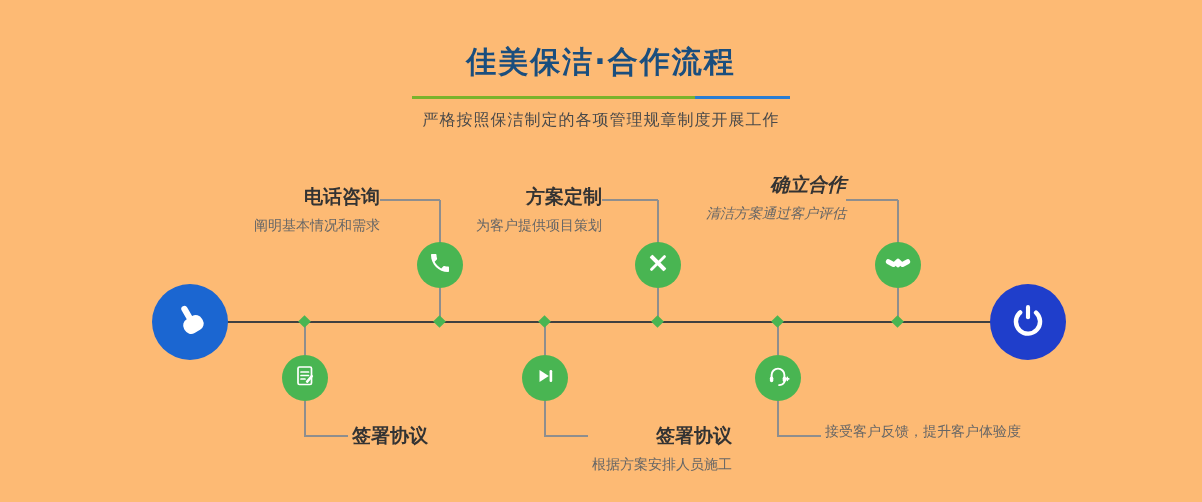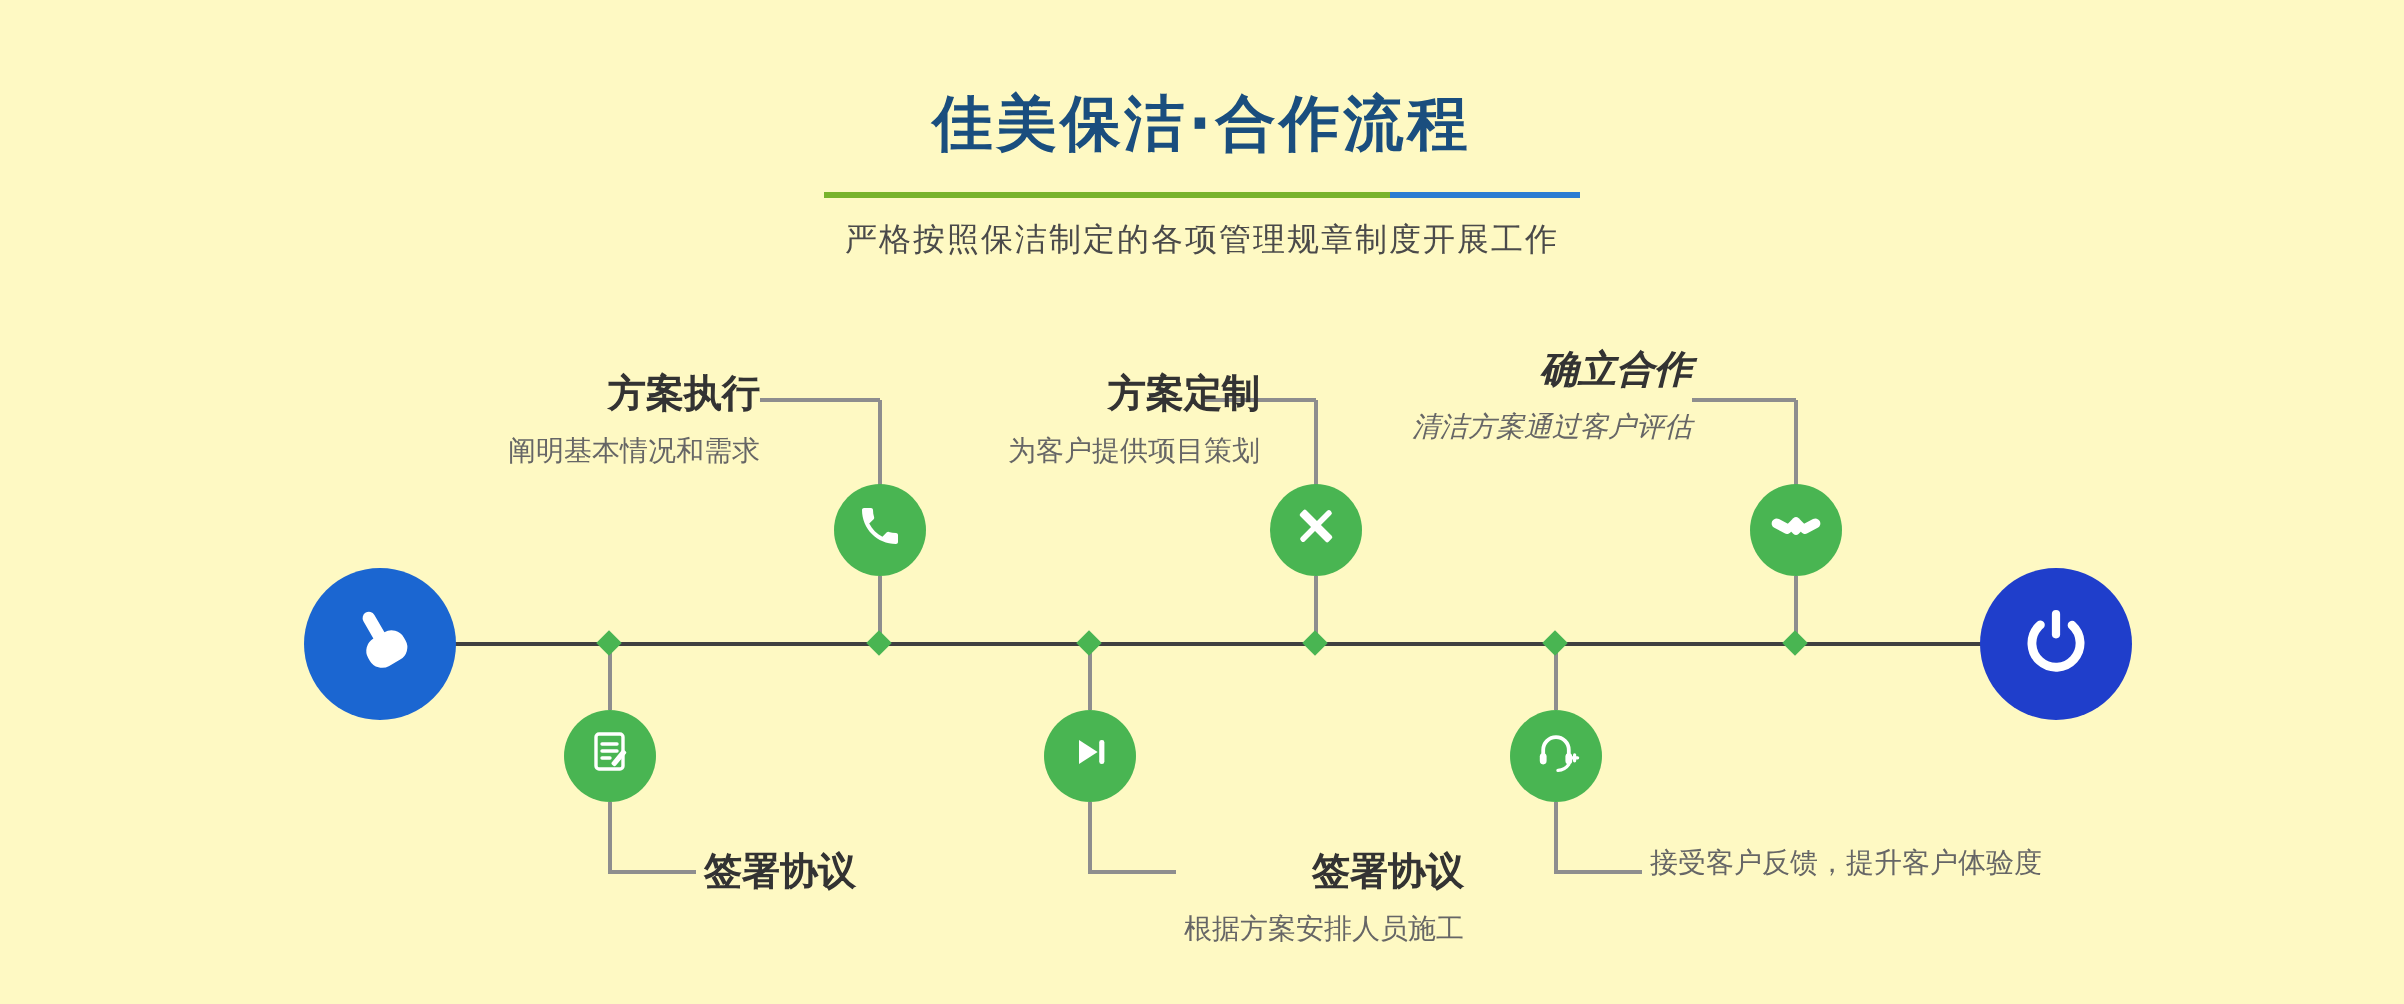--- a/index.html
+++ b/index.html
@@ -1,18 +1,18 @@
 <!DOCTYPE html>
 <html><head>
 <meta charset="utf-8">
 <style>
   * { margin:0; padding:0; box-sizing:border-box; }
   html,body { background:#fff; }
   body { font-family:"DejaVu Sans","Liberation Sans",sans-serif; }
-  .stage { position:relative; width:1202px; height:502px; background:#fef9c3; overflow:hidden; margin:0 auto; }
+  .stage { position:relative; width:1202px; height:502px; background:#fdba74; overflow:hidden; margin:0 auto; }
 
   .page-title { position:absolute; top:42px; left:0; right:0; text-align:center;
     font-size:30px; font-weight:bold; color:#1a4e7e; letter-spacing:2px; }
   .divider { position:absolute; top:96px; left:50%; transform:translateX(-50%);
     width:378px; height:3px; display:flex; }
   .divider .seg-green { width:283px; background:#79b32c; }
   .divider .seg-blue { flex:1; background:#2a7dd2; }
   .page-subtitle { position:absolute; top:110px; left:0; right:0; text-align:center;
     font-size:16px; color:#4a4a4a; letter-spacing:1px; }
 
@@ -75,39 +75,39 @@
   <div class="vline" style="left:439px; top:288px; height:34px;"></div>
   <div class="diamond" style="left:435px; top:317px;"></div>
   <div class="node-green" style="left:417px; top:242px;">
     <span>
       <svg width="24" height="24" viewBox="0 0 24 24">
         <path fill="#ffffff" d="M6.62 10.79c1.44 2.83 3.76 5.14 6.59 6.59l2.2-2.2c.27-.27.67-.36 1.02-.24 1.12.37 2.33.57 3.57.57.55 0 1 .45 1 1V20c0 .55-.45 1-1 1-9.39 0-17-7.61-17-17 0-.55.45-1 1-1h3.5c.55 0 1 .45 1 1 0 1.25.2 2.45.57 3.57.11.35.03.74-.25 1.02l-2.2 2.2z"></path>
       </svg>
     </span>
   </div>
   <div class="step-top" style="right:822px; top:184px;">
-    <div class="step-title">方案执行</div>
+    <div class="step-title">电话咨询</div>
     <div class="step-desc">阐明基本情况和需求</div>
   </div>
 
   <div class="hline" style="left:602px; top:199px; width:56px;"></div>
   <div class="vline" style="left:657px; top:200px; height:43px;"></div>
   <div class="vline" style="left:657px; top:288px; height:34px;"></div>
   <div class="diamond" style="left:653px; top:317px;"></div>
   <div class="node-green" style="left:635px; top:242px;">
     <span>
       <svg width="24" height="24" viewBox="0 0 24 24">
         <g fill="#ffffff">
           <rect x="10.6" y="1.5" width="2.8" height="21" rx="1.2" transform="rotate(45 12 12)"></rect>
           <rect x="9.9" y="2" width="4.2" height="20" rx="1" transform="rotate(-45 12 12)"></rect>
         </g>
       </svg>
     </span>
   </div>
-  <div class="step-top" style="right:572px; top:184px;">
+  <div class="step-top" style="right:600px; top:184px;">
     <div class="step-title">方案定制</div>
     <div class="step-desc">为客户提供项目策划</div>
   </div>
 
   <div class="hline" style="left:846px; top:199px; width:52px;"></div>
   <div class="vline" style="left:897px; top:200px; height:43px;"></div>
   <div class="vline" style="left:897px; top:288px; height:34px;"></div>
   <div class="diamond" style="left:893px; top:317px;"></div>
   <div class="node-green" style="left:875px; top:242px;">
     <span>

